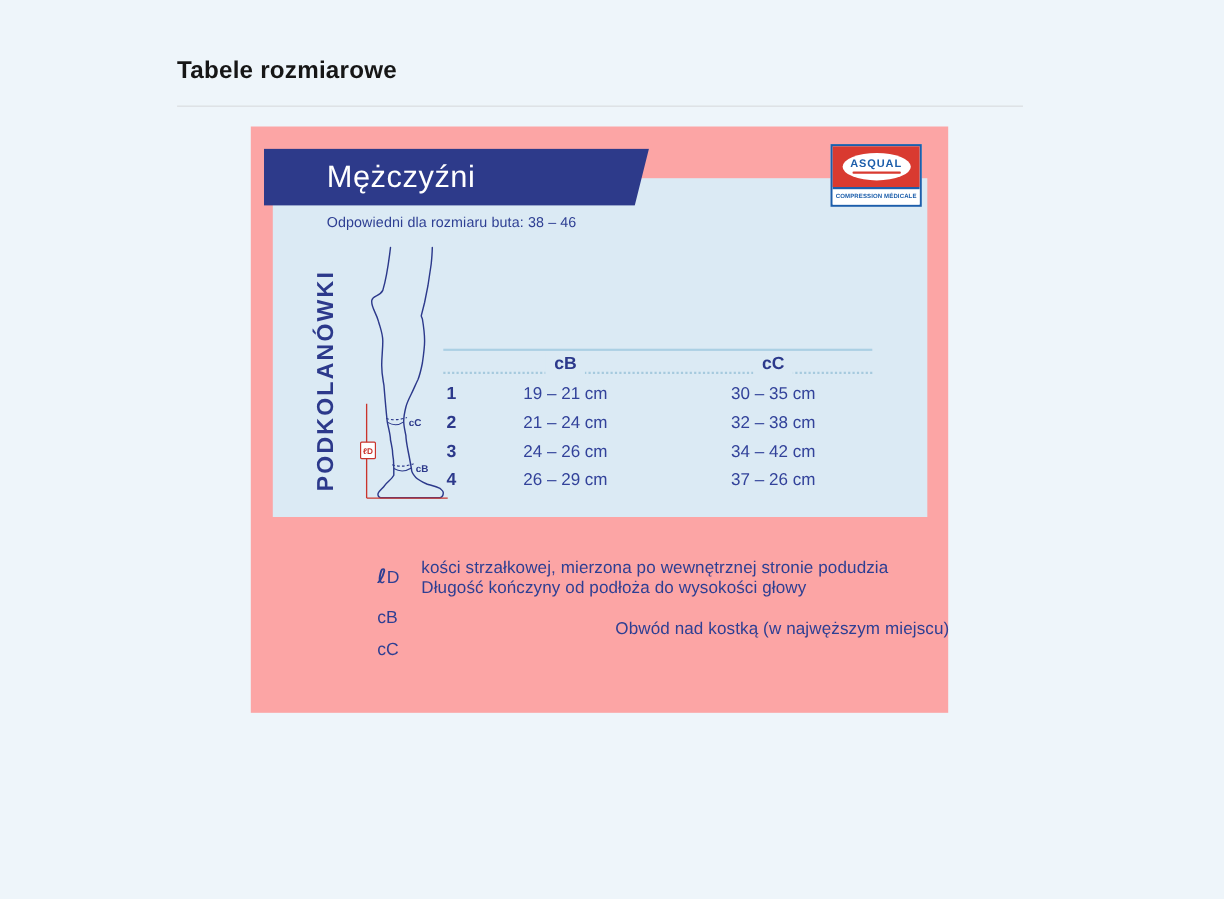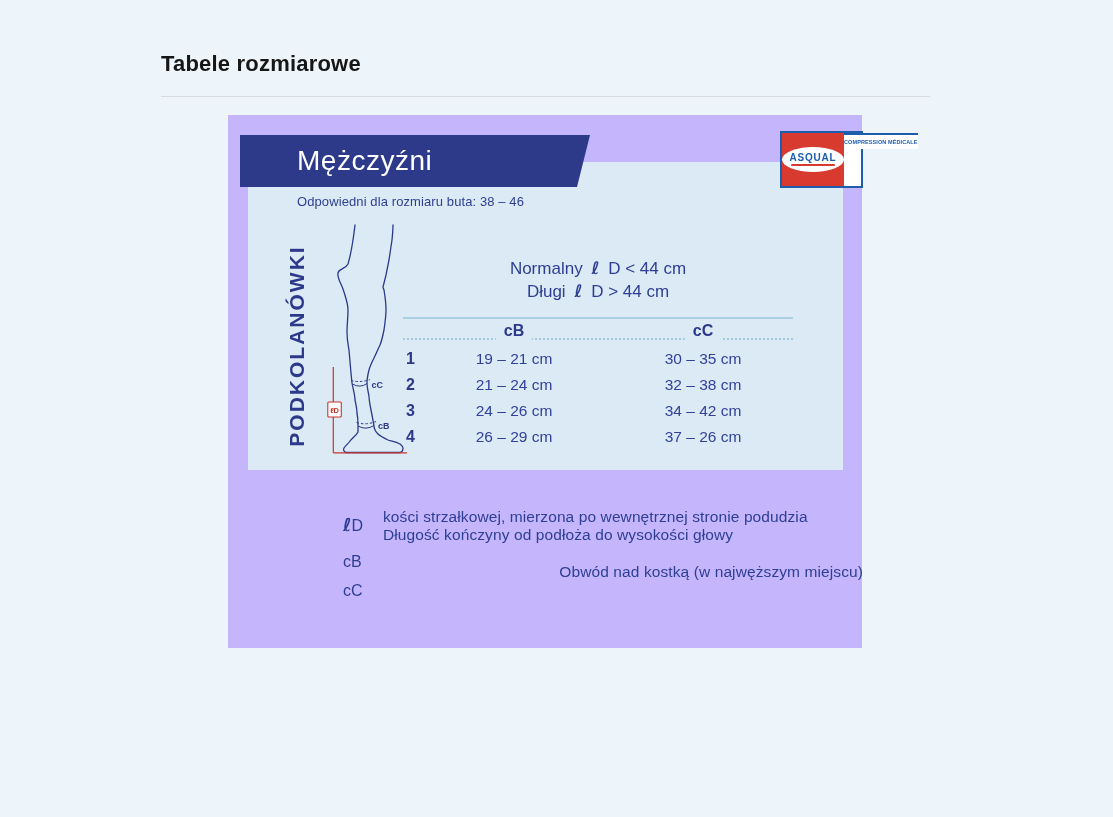--- a/index.html
+++ b/index.html
@@ -3,31 +3,31 @@
 <meta charset="utf-8">
 <style>
   * { margin:0; padding:0; box-sizing:border-box; }
   html,body { background:#eef5fa; }
   body { font-family:"Liberation Sans", sans-serif; }
   .screen { position:relative; width:1113px; height:817px; background:#eef5fa; overflow:hidden; }
 
   .page-title { position:absolute; left:161px; top:51px; font-size:22px; font-weight:bold; color:#161616; letter-spacing:.2px;text-align:right; }
   .title-divider { position:absolute; left:161px; top:96px; width:769px; height:1px; background:#d8dbdd; }
 
-  .card { position:absolute; left:228px; top:115px; width:634px; height:533px; background:#c4b5fd; }
+  .card { position:absolute; left:228px; top:115px; width:634px; height:533px; background:#fca5a5; }
 
   .panel { position:absolute; left:20px; top:47px; width:595px; height:308px; background:#dbeaf4; }
 
   .banner { position:absolute; left:12px; top:20px; width:350px; height:52px; background:#2d3a8a;
             clip-path:polygon(0 0, 100% 0, calc(100% - 13px) 100%, 0 100%);
             display:flex; align-items:center; padding-left:57px; }
   .banner-title { color:#ffffff; font-size:28px; font-weight:400; letter-spacing:.5px; }
 
-  .logo { position:absolute; left:552px; top:16px; width:83px; height:57px; background:#ffffff;
-          border:2px solid #1c5eab; display:flex; flex-direction:row; }
+  .logo { position:absolute; left:527px; top:16px; width:83px; height:57px; background:#ffffff;
+          border:2px solid #1c5eab; display:flex; flex-direction:column; }
   .logo-top { flex:1; background:#d93a30; display:flex; align-items:center; justify-content:center; }
   .logo-ellipse { width:62px; height:25px; background:#ffffff; border-radius:50%;
                   display:flex; flex-direction:column; align-items:center; justify-content:center; }
   .logo-brand { font-size:10px; font-weight:bold; color:#1c5eab; letter-spacing:.8px; line-height:1; }
   .logo-underline { width:44px; height:2px; background:#d93a30; border-radius:1px; margin-top:1px; }
   .logo-bottom { height:16px; border-top:2px solid #1c5eab; display:flex; align-items:center; justify-content:center; background:#ffffff; }
   .logo-tagline { font-size:5.5px; font-weight:bold; color:#1c5eab; letter-spacing:.1px; white-space:nowrap; }
 
   .shoe-note { position:absolute; left:69px; top:79px; font-size:13px; color:#2e3f93; letter-spacing:.1px; }
 
@@ -110,32 +110,20 @@
       <path d="M40,214 Q48,218.5 56,213.5" fill="none" stroke="#2c398b" stroke-width="1"></path>
       <path d="M38.5,210.5 Q48,213.5 58,209.5" fill="none" stroke="#2c398b" stroke-width="1" stroke-dasharray="2.5,2"></path>
       <line x1="15.3" y1="155" x2="15.3" y2="240.8" stroke="#c9342c" stroke-width="1.2"></line>
       <line x1="15.3" y1="240.8" x2="89" y2="240.8" stroke="#c9342c" stroke-width="1.2"></line>
       <rect x="9.8" y="190" width="13.5" height="15" rx="1" fill="#ffffff" stroke="#c9342c" stroke-width="1.1"></rect>
       <text x="16.5" y="200.8" text-anchor="middle" font-size="7.5" font-weight="bold" fill="#c9342c">ℓD</text>
       <text x="53.5" y="175.5" font-size="9" font-weight="600" fill="#2c398b">cC</text>
       <text x="60" y="217" font-size="9" font-weight="600" fill="#2c398b">cB</text>
     </svg>
 
-    <div class="length-info">
-      <div class="row">
-        <span>Normalny</span>
-        <span class="script">ℓ</span>
-        <span>D &lt; 44 cm</span>
-      </div>
-      <div class="row">
-        <span>Długi</span>
-        <span class="script">ℓ</span>
-        <span>D &gt; 44 cm</span>
-      </div>
-    </div>
 
     <div class="sep-solid"></div>
     <div class="sep-dotted"></div>
 
     <span class="th th-cb">cB</span>
     <span class="th th-cc">cC</span>
 
     <div class="size-row r1">
       <span class="num">1</span>
       <span class="cb">19 – 21 cm</span>

